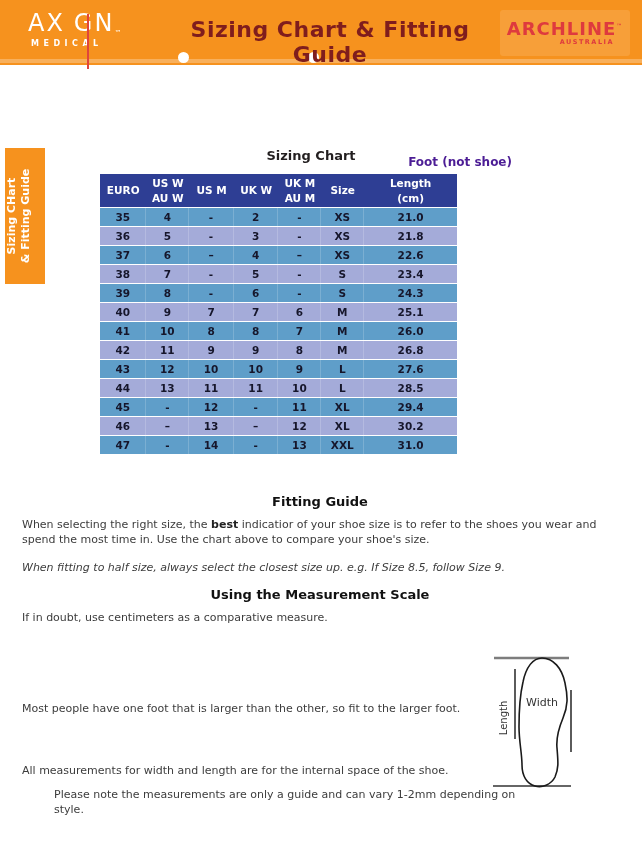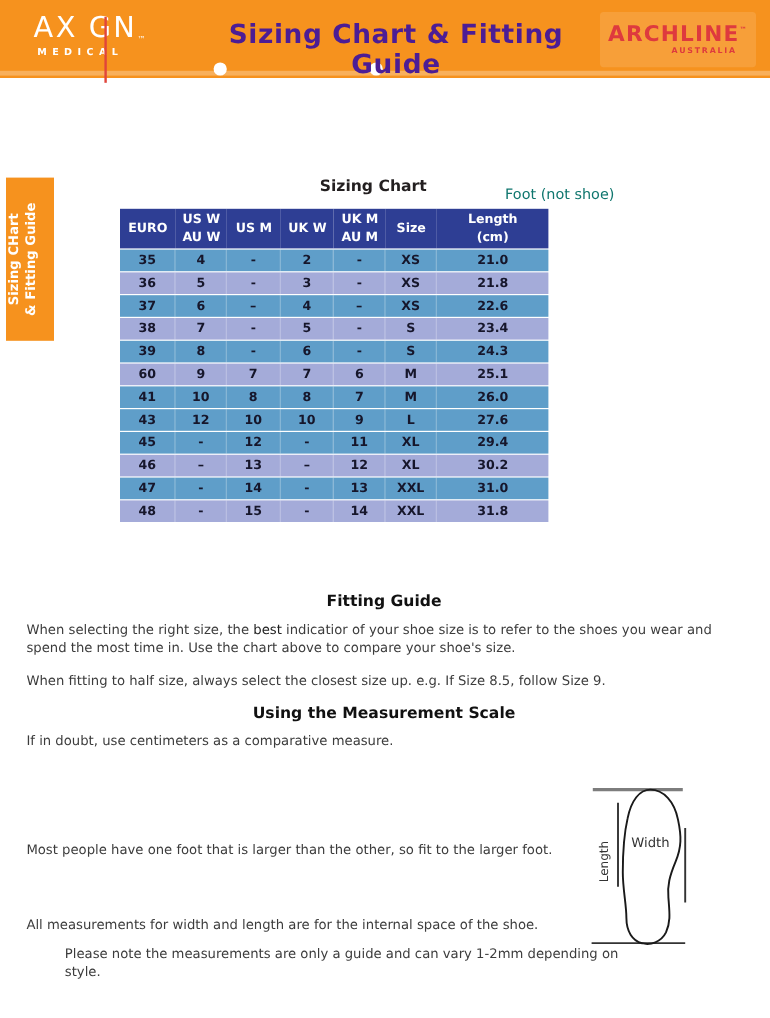--- a/index.html
+++ b/index.html
@@ -14,65 +14,65 @@
   .hole-dot.d1 { left:178px; } .hole-dot.d2 { left:308px; }
 
   .axign-logo { position:absolute; left:28px; top:9px; color:#fff; }
   .axign-top { position:relative; font-size:24px; letter-spacing:2px; display:flex; align-items:flex-end; }
   .axign-gap { display:inline-block; width:9px; }
   .axign-tm { font-size:7px; margin-top:1px; }
   .axign-line { position:absolute; left:59px; top:5px; width:2px; height:55px; background:#e0453b; }
   .axign-sub { font-size:8px; font-weight:bold; letter-spacing:4.5px; margin-top:2px; padding-left:3px; }
 
   .page-title { position:absolute; left:150px; top:17px; width:360px; text-align:center;
-    color:#4c1d95; font-size:22px; font-weight:bold; letter-spacing:0.5px; }
+    color:#7f1d1d; font-size:22px; font-weight:bold; letter-spacing:0.5px; }
 
   .archline-box { position:absolute; right:12px; top:10px; width:130px; height:46px;
     background:rgba(255,255,255,0.12); border-radius:3px; color:var(--red); }
   .archline-name { font-size:18px; font-weight:bold; letter-spacing:1px; text-align:center; margin-top:8px; }
   .archline-tm { font-size:6px; vertical-align:super; }
   .archline-sub { font-size:6.5px; font-weight:bold; letter-spacing:1.5px; text-align:right; padding-right:16px; margin-top:-1px; }
 
   
   .side-tab { position:absolute; left:5px; top:148px; width:40px; height:136px; background:var(--orange); }
   .side-tab-text { position:absolute; left:-48px; top:48px; width:136px; height:40px;
     transform:rotate(-90deg); text-align:center; color:#fff; font-weight:bold;
     font-size:11px; line-height:1.3; }
 
   
   .sizing-title { position:absolute; left:100px; top:148px; width:422px; text-align:center;
     font-size:13px; font-weight:bold; color:#231f20; }
-  .foot-note { position:absolute; right:130px; top:155px; font-size:12px; font-weight:normal; color:#0f766e; }
+  .foot-note { position:absolute; right:130px; top:155px; font-size:12px; font-weight:bold; color:#4c1d95; }
 
   table.sizing { position:absolute; left:100px; top:173px; width:357px;
     border-collapse:separate; border-spacing:0 1px; table-layout:fixed; }
   table.sizing th { background:var(--navy); color:#fff; font-size:10.5px; font-weight:bold;
     height:33px; padding:0; text-align:center; vertical-align:middle; line-height:1.35; }
   table.sizing td { height:18px; padding:0; font-size:10.5px; font-weight:bold; color:#16162b;
     text-align:center; vertical-align:middle; border-right:1px solid rgba(255,255,255,0.18); }
   table.sizing td:last-child { border-right:none; }
   tr.row-blue td { background:var(--row-blue); }
   tr.row-peri td { background:var(--row-periwinkle); }
   .w0{width:13%} .w1{width:12%} .w2{width:12.5%} .w3{width:12.5%} .w4{width:12%} .w5{width:12%} .w6{width:26%}
   th.col6, td.col6 { text-align:right; padding-right:16px; }
 
   
   .h-center { position:absolute; left:15px; width:610px; text-align:center; font-size:13px;
     font-weight:bold; color:#111; }
   .h-fitting { top:494px; }
   .h-scale { top:587px; }
   .para { position:absolute; left:22px; font-size:11px; color:var(--text-dark); line-height:1.4; }
   .p1 { top:517px; width:600px; }
-  .p2 { top:560px; width:600px; }
+  .p2 { top:560px; width:600px;font-style:italic; }
   .mp1 { top:610px; width:480px; }
   .mp2 { top:636px; width:475px; }
   .mp3 { top:701px; width:485px; }
   .mp4 { top:763px; width:485px; }
   .mp5 { top:787px; width:492px;margin-left:32px; }
-  .bold { font-weight:normal; color:#222; }
+  .bold { font-weight:bold; color:#222; }
 
   
   .foot-diagram { position:absolute; left:485px; top:645px; }
 </style>
 </head>
 <body>
 
 <div class="page">
 
   <div class="header-band">
@@ -178,46 +178,64 @@
         <tr class="row-blue">
           <td class="col0">39</td>
           <td class="col1">8</td>
           <td class="col2">-</td>
           <td class="col3">6</td>
           <td class="col4">-</td>
           <td class="col5">S</td>
           <td class="col6">24.3</td>
         </tr>
         <tr class="row-peri">
-          <td class="col0">60</td>
+          <td class="col0">40</td>
           <td class="col1">9</td>
           <td class="col2">7</td>
           <td class="col3">7</td>
           <td class="col4">6</td>
           <td class="col5">M</td>
           <td class="col6">25.1</td>
         </tr>
         <tr class="row-blue">
           <td class="col0">41</td>
           <td class="col1">10</td>
           <td class="col2">8</td>
           <td class="col3">8</td>
           <td class="col4">7</td>
           <td class="col5">M</td>
           <td class="col6">26.0</td>
         </tr>
+        <tr class="row-peri">
+          <td class="col0">42</td>
+          <td class="col1">11</td>
+          <td class="col2">9</td>
+          <td class="col3">9</td>
+          <td class="col4">8</td>
+          <td class="col5">M</td>
+          <td class="col6">26.8</td>
+        </tr>
         <tr class="row-blue">
           <td class="col0">43</td>
           <td class="col1">12</td>
           <td class="col2">10</td>
           <td class="col3">10</td>
           <td class="col4">9</td>
           <td class="col5">L</td>
           <td class="col6">27.6</td>
         </tr>
+        <tr class="row-peri">
+          <td class="col0">44</td>
+          <td class="col1">13</td>
+          <td class="col2">11</td>
+          <td class="col3">11</td>
+          <td class="col4">10</td>
+          <td class="col5">L</td>
+          <td class="col6">28.5</td>
+        </tr>
         <tr class="row-blue">
           <td class="col0">45</td>
           <td class="col1">-</td>
           <td class="col2">12</td>
           <td class="col3">-</td>
           <td class="col4">11</td>
           <td class="col5">XL</td>
           <td class="col6">29.4</td>
         </tr>
         <tr class="row-peri">
@@ -230,29 +248,20 @@
           <td class="col6">30.2</td>
         </tr>
         <tr class="row-blue">
           <td class="col0">47</td>
           <td class="col1">-</td>
           <td class="col2">14</td>
           <td class="col3">-</td>
           <td class="col4">13</td>
           <td class="col5">XXL</td>
           <td class="col6">31.0</td>
-        </tr>
-        <tr class="row-peri">
-          <td class="col0">48</td>
-          <td class="col1">-</td>
-          <td class="col2">15</td>
-          <td class="col3">-</td>
-          <td class="col4">14</td>
-          <td class="col5">XXL</td>
-          <td class="col6">31.8</td>
         </tr>
       </tbody>
   </table>
 
   <div class="h-center h-fitting">Fitting Guide</div>
   <div class="para p1"><span>When selecting the right size, the </span><span class="bold">best</span><span> indicatior of your shoe size is to refer to the shoes you wear and spend the most time in. Use the chart above to compare your shoe's size.</span></div>
   <div class="para p2">When fitting to half size, always select the closest size up. e.g. If Size 8.5, follow Size 9.</div>
 
   <div class="h-center h-scale">Using the Measurement Scale</div>
   <div class="para mp1">If in doubt, use centimeters as a comparative measure.</div>

